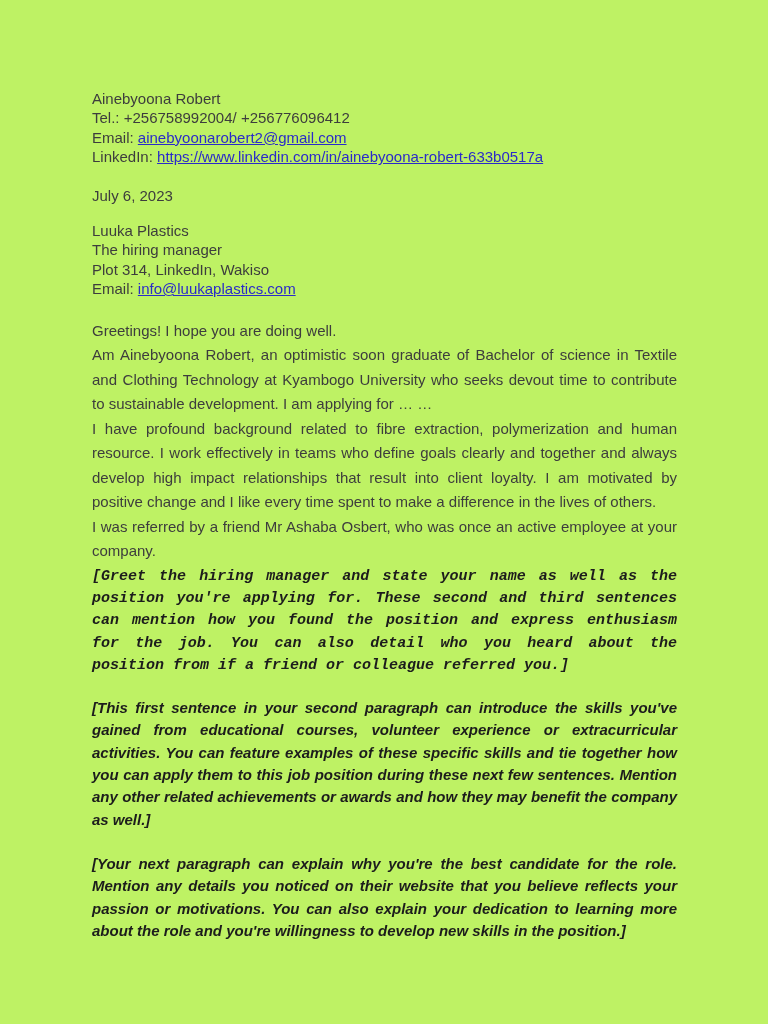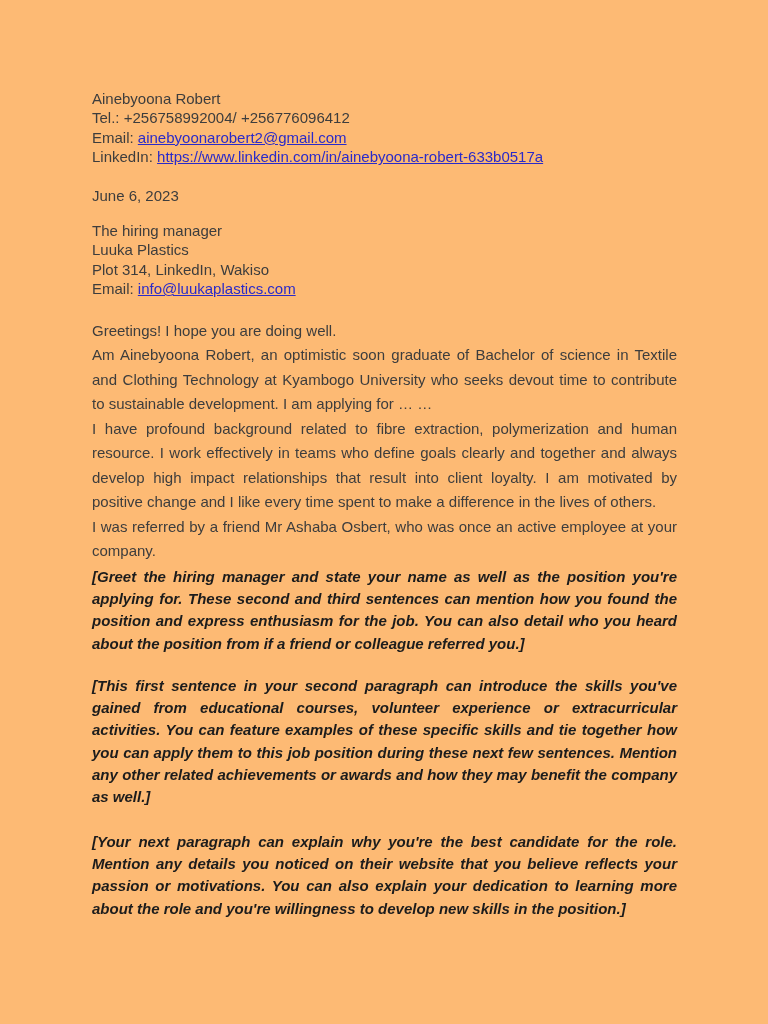--- a/index.html
+++ b/index.html
@@ -4,21 +4,21 @@
 <style>
   html, body {
     margin: 0;
     padding: 0;
     background: #ffffff;
   }
   .page {
     position: relative;
     width: 768px;
     height: 1024px;
-    background: #fdba74;
+    background: #bef264;
     overflow: hidden;
     font-family: "Liberation Sans", sans-serif;
   }
   .letter {
     position: absolute;
     left: 92px;
     top: 89px;
     width: 585px;
     color: #3d3d3d;
     font-size: 15px;
@@ -39,42 +39,42 @@
     text-align: justify;
   }
   .body-text p { margin: 0; }
   .template-note {
     font-weight: bold;
     font-style: italic;
     color: #1c1c1c;
     line-height: 22.3px;
     text-align: justify;
   }
-  .note-1 { margin-top: 2px  !important; }
+  .note-1 { margin-top: 2px  !important; font-family: Liberation Mono, monospace; }
   .note-2 { margin-top: 20px !important; }
   .note-3 { margin-top: 22px !important; }
 </style>
 </head>
 <body>
 
 <div class="page">
   <div class="letter">
 
     <div class="sender-block">
       <p>Ainebyoona Robert</p>
       <p><span>Tel.: </span><span>+256758992004/ +256776096412</span></p>
       <p><span>Email: </span><a class="doc-link">ainebyoonarobert2@gmail.com</a></p>
       <p><span>LinkedIn: </span><a class="doc-link">https://www.linkedin.com/in/ainebyoona-robert-633b0517a</a></p>
     </div>
 
-    <p class="date-line">June 6, 2023</p>
+    <p class="date-line">July 6, 2023</p>
 
     <div class="recipient">
+      <p>Luuka Plastics</p>
       <p>The hiring manager</p>
-      <p>Luuka Plastics</p>
       <p>Plot 314, LinkedIn, Wakiso</p>
       <p><span>Email: </span><a class="doc-link">info@luukaplastics.com</a></p>
     </div>
 
 
     <div class="body-text">
       <p>Greetings! I hope you are doing well.</p>
       <p>Am Ainebyoona Robert, an optimistic soon graduate of Bachelor of science in Textile and Clothing Technology at Kyambogo University who seeks devout time to contribute to sustainable development. I am applying for … …</p>
       <p>I have profound background related to fibre extraction, polymerization and human resource. I work effectively in teams who define goals clearly and together and always develop high impact relationships that result into client loyalty. I am motivated by positive change and I like every time spent to make a difference in the lives of others.</p>
       <p>I was referred by a friend Mr Ashaba Osbert, who was once an active employee at your company.</p>

